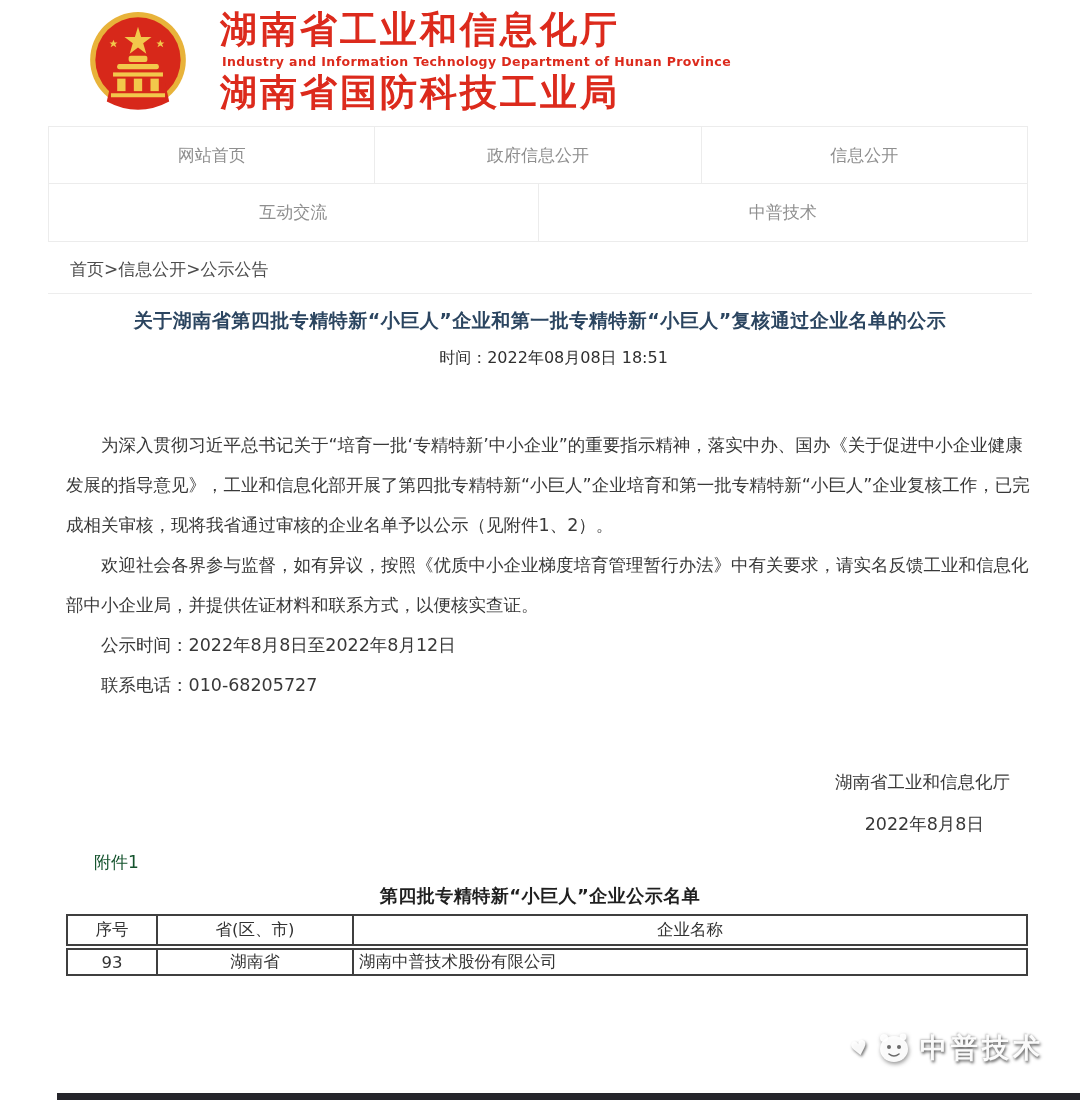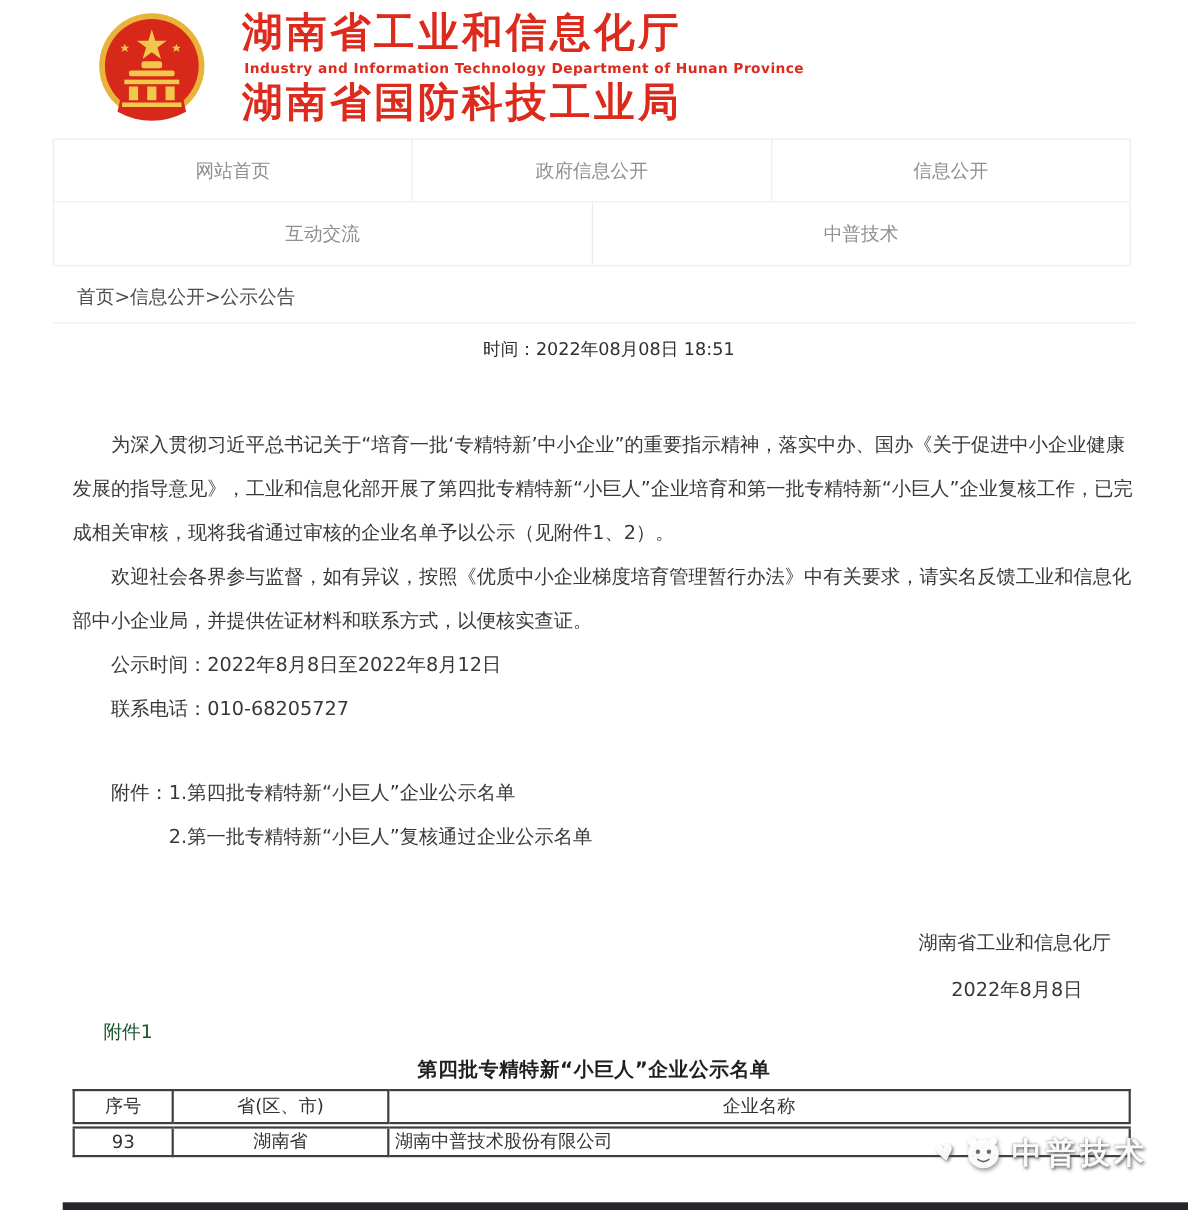--- a/index.html
+++ b/index.html
@@ -123,36 +123,29 @@
     <div class="nav-row">
       <div class="nav-cell">互动交流</div>
       <div class="nav-cell">中普技术</div>
     </div>
   </div>
 
   <div class="breadcrumb">
     <span>首页</span><span>&gt;</span><span>信息公开</span><span>&gt;</span><span>公示公告</span>
   </div>
 
+  <div class="article-title">关于湖南省第四批专精特新“小巨人”企业和第一批专精特新“小巨人”复核通过企业名单的公示</div>
   <div class="article-time">时间：2022年08月08日 18:51</div>
 
   <div class="article-body">
     <p>为深入贯彻习近平总书记关于“培育一批‘专精特新’中小企业”的重要指示精神，落实中办、国办《关于促进中小企业健康发展的指导意见》，工业和信息化部开展了第四批专精特新“小巨人”企业培育和第一批专精特新“小巨人”企业复核工作，已完成相关审核，现将我省通过审核的企业名单予以公示（见附件1、2）。</p>
     <p>欢迎社会各界参与监督，如有异议，按照《优质中小企业梯度培育管理暂行办法》中有关要求，请实名反馈工业和信息化部中小企业局，并提供佐证材料和联系方式，以便核实查证。</p>
     <p>公示时间：2022年8月8日至2022年8月12日</p>
     <p>联系电话：010-68205727</p>
 
-    <div class="attach-block">
-      <div class="attach-line1">
-        <span>附件：</span><span>1.第四批专精特新“小巨人”企业公示名单</span>
-      </div>
-      <div class="attach-line2">
-        <span>2.第一批专精特新“小巨人”复核通过企业公示名单</span>
-      </div>
-    </div>
   </div>
 
   <div class="signature">
     <div class="sig-org">湖南省工业和信息化厅</div>
     <div class="sig-date">2022年8月8日</div>
   </div>
 
   <div class="attach1-label">附件1</div>
   <div class="table-title">第四批专精特新“小巨人”企业公示名单</div>
 

